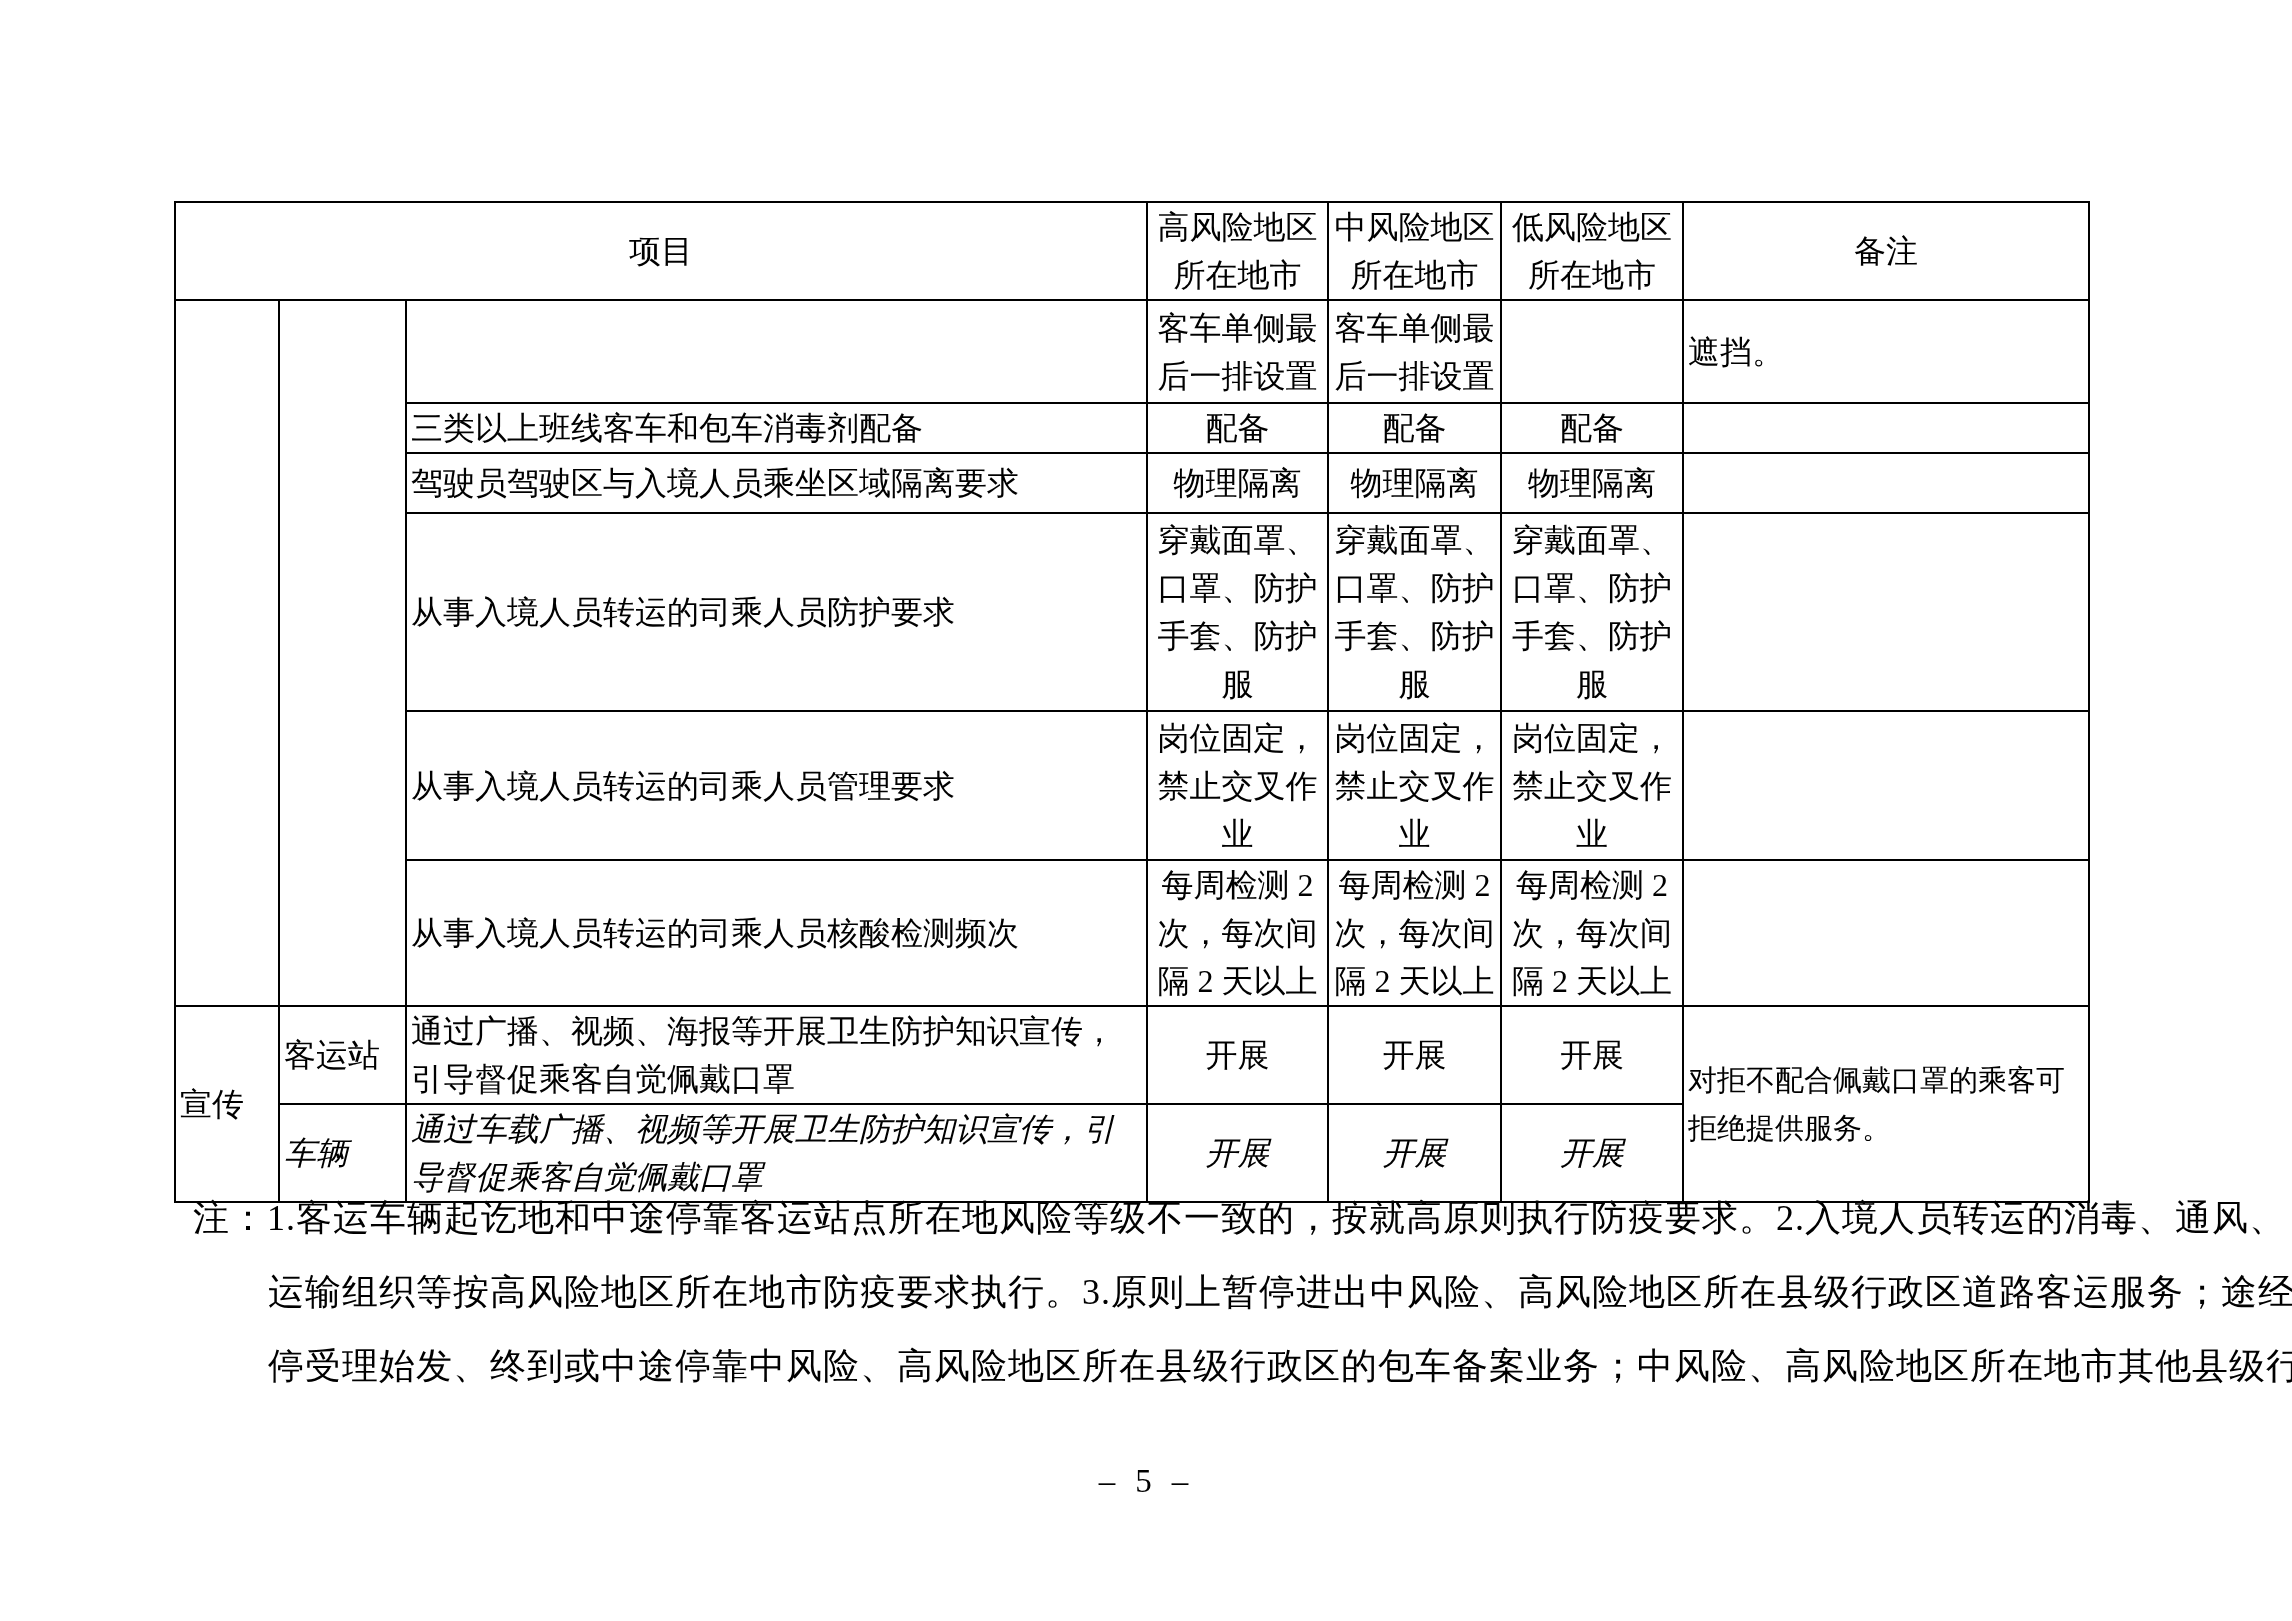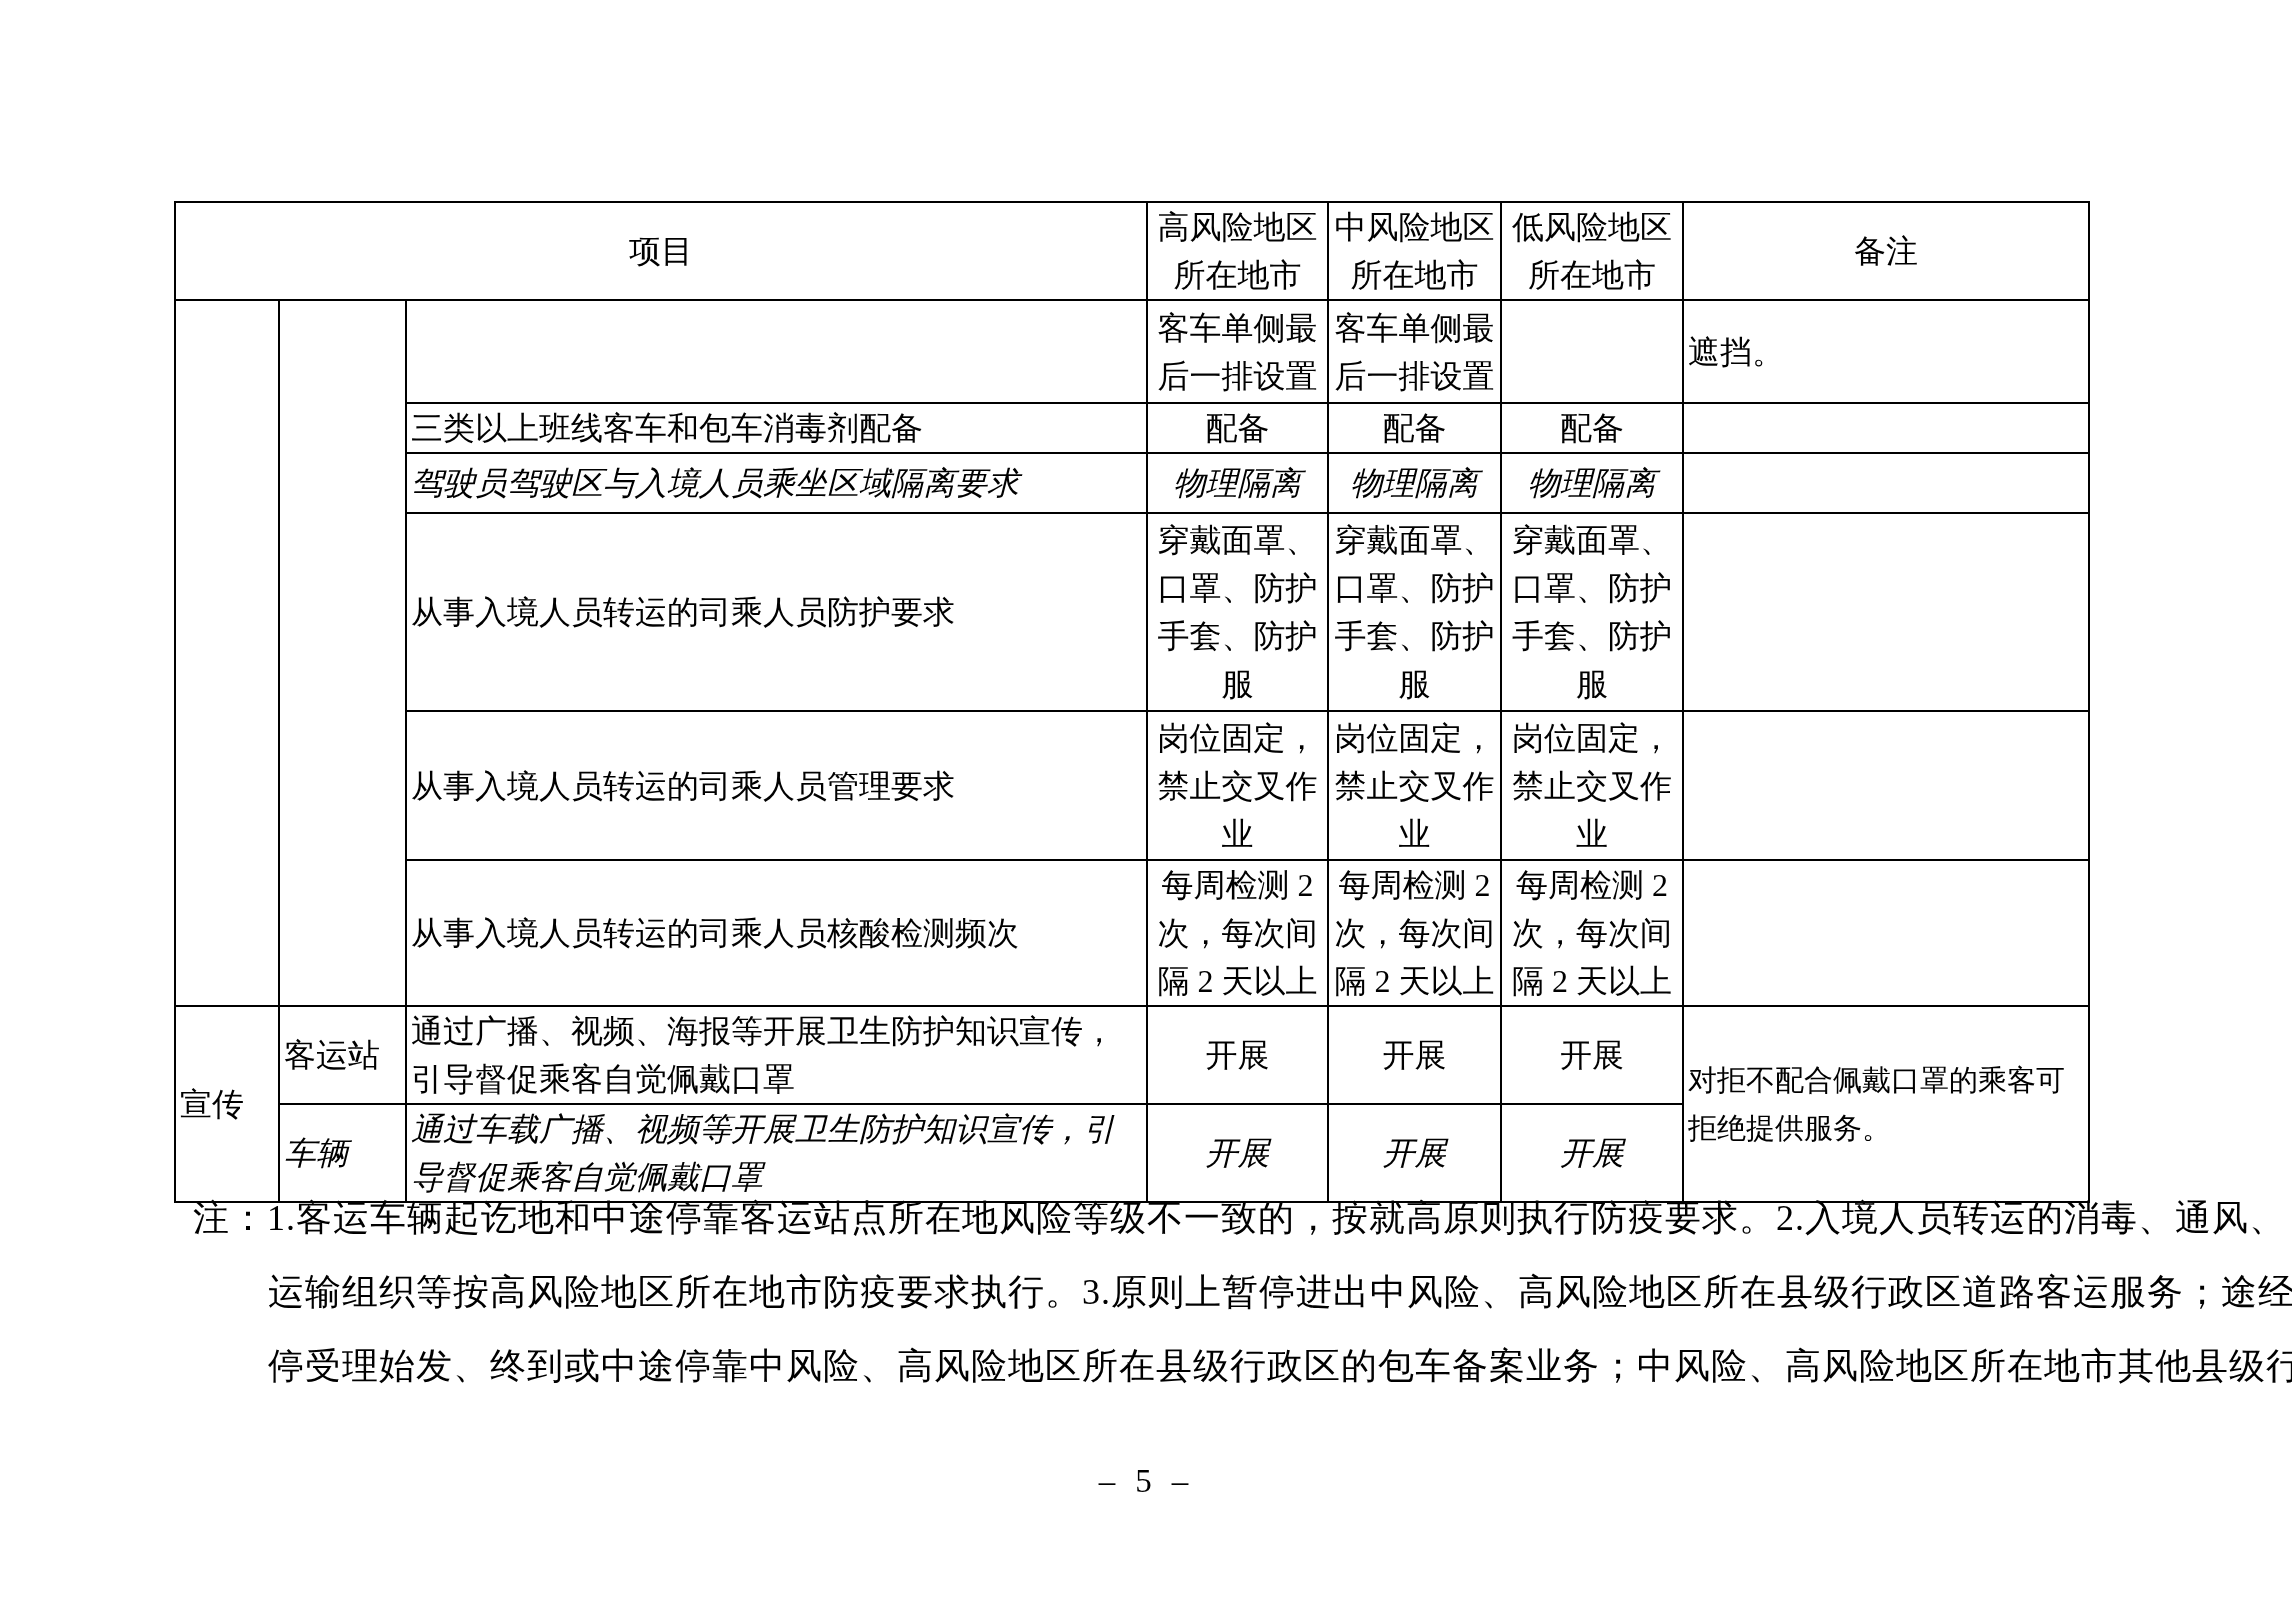--- a/index.html
+++ b/index.html
@@ -34,21 +34,21 @@
     border: 2px solid #000;
     padding: 0 3.9px;
     vertical-align: middle;
     font-weight: normal;
     line-height: 48px;
     overflow: hidden;
   }
   tr.row-header     { height: 74px; }
   tr.row-cont       { height: 103px; }
   tr.row-disinfect  { height: 49px; }
-  tr.row-isolate    { height: 60px; font-style: italic; }
+  tr.row-isolate    { height: 60px; }
   tr.row-protect    { height: 198px; }
   tr.row-manage     { height: 149px; }
   tr.row-test       { height: 144px; }
   tr.row-station    { height: 95px; }
   tr.row-vehicle    { height: 97px; font-style: italic; }
 
   th.hdr-cell {
     text-align: center;
     line-height: 37px;
   }

